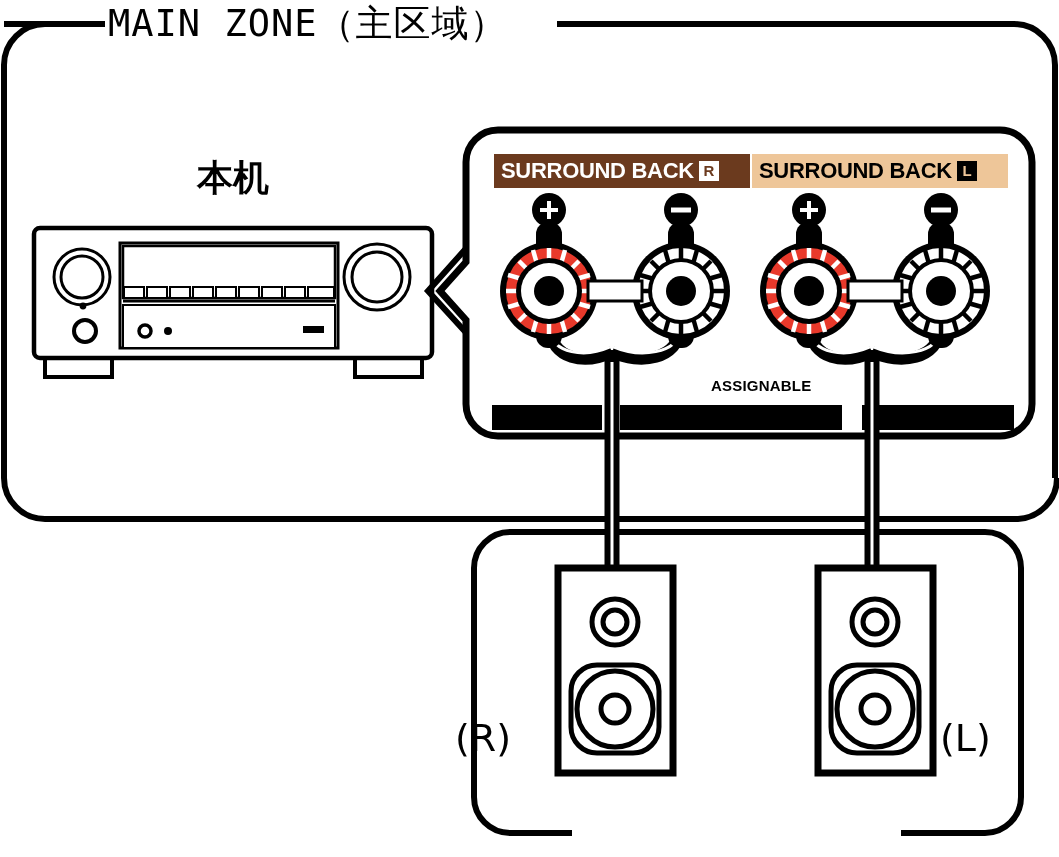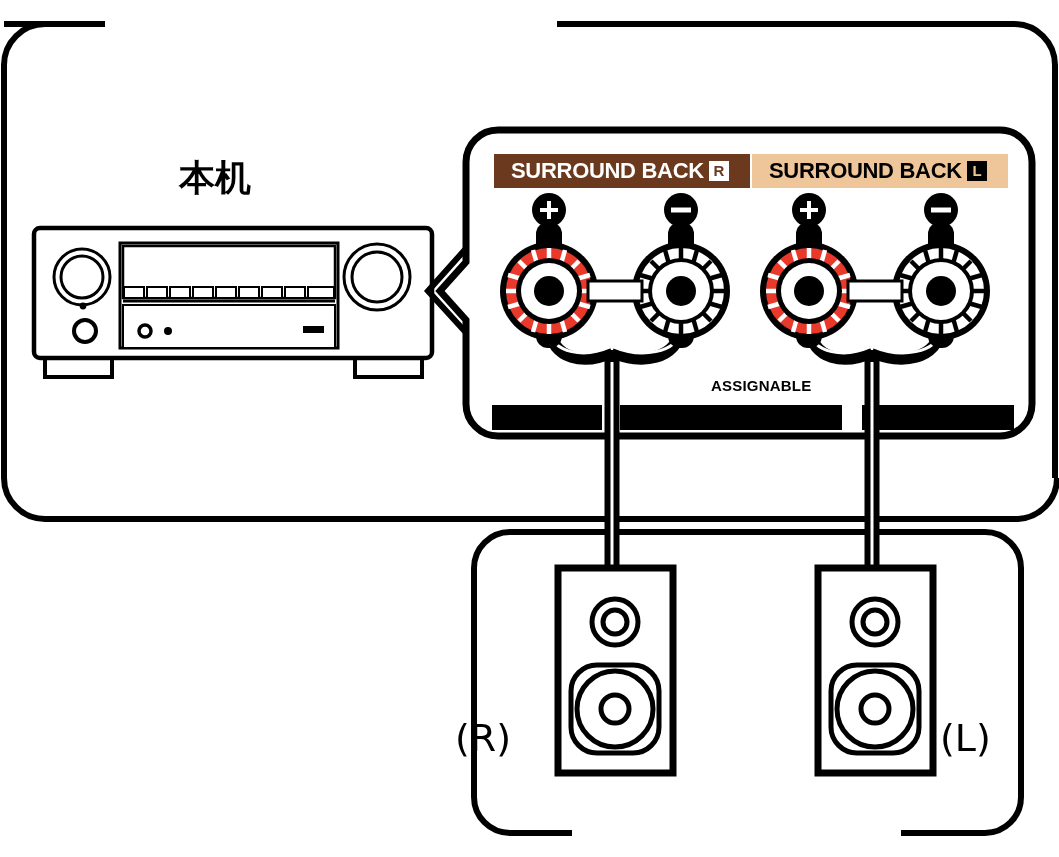--- a/index.html
+++ b/index.html
@@ -22,21 +22,21 @@
     font-size:38px;font-weight:400;line-height:1;
   }
   .assignable{
     font-family:"Liberation Sans","DejaVu Sans",sans-serif;
     font-size:15px;font-weight:700;line-height:1;letter-spacing:.2px;margin-left:16px;
   }
   .term-label{
     position:absolute;height:34px;display:flex;align-items:center;
     font-family:"Liberation Sans","DejaVu Sans",sans-serif;
     font-size:22px;font-weight:700;line-height:1;letter-spacing:-.3px;
-    padding:0 17px;box-sizing:border-box;
+    padding:0 7px;box-sizing:border-box;
   }
   .term-label .boxchar{
     display:inline-block;width:20px;height:20px;margin-left:5px;
     font-size:15px;font-weight:700;text-align:center;line-height:20px;
     box-sizing:border-box;
   }
 </style>
 </head>
 <body>
 
@@ -267,23 +267,24 @@
     <g>
       <rect x="818" y="568" width="115" height="205" fill="#fff" stroke="#000" stroke-width="7"></rect>
       <circle cx="875" cy="622" r="23" fill="#fff" stroke="#000" stroke-width="5"></circle>
       <circle cx="875" cy="622" r="12" fill="#fff" stroke="#000" stroke-width="5"></circle>
       <rect x="831" y="665" width="88" height="88" rx="26" fill="#fff" stroke="#000" stroke-width="5"></rect>
       <circle cx="875" cy="709" r="38" fill="#fff" stroke="#000" stroke-width="5"></circle>
       <circle cx="875" cy="709" r="14" fill="#fff" stroke="#000" stroke-width="5"></circle>
     </g>
   </svg>
 
-
-
-  <div class="txt unit-label" style="left:179px;top:160px;text-align:right;">本机</div>
+  <div class="txt zone-title" style="left:108px;top:5px;">MAIN ZONE（主区域）</div>
+
+
+  <div class="txt unit-label" style="left:197px;top:160px;text-align:right;">本机</div>
 
   <div class="txt assignable" style="left:695px;top:378px;">ASSIGNABLE</div>
 
   <div class="txt ch-label" style="left:455px;top:719px;">(R)</div>
 
   <div class="txt ch-label" style="left:940px;top:719px;">(L)</div>
 
   <div class="term-label" style="left:494px;top:154px;width:256px;background:#6b3a1e;color:#fff;">
     <span>SURROUND BACK</span>
     <span class="boxchar" style="background:#fff;color:#6b3a1e;">R</span>

